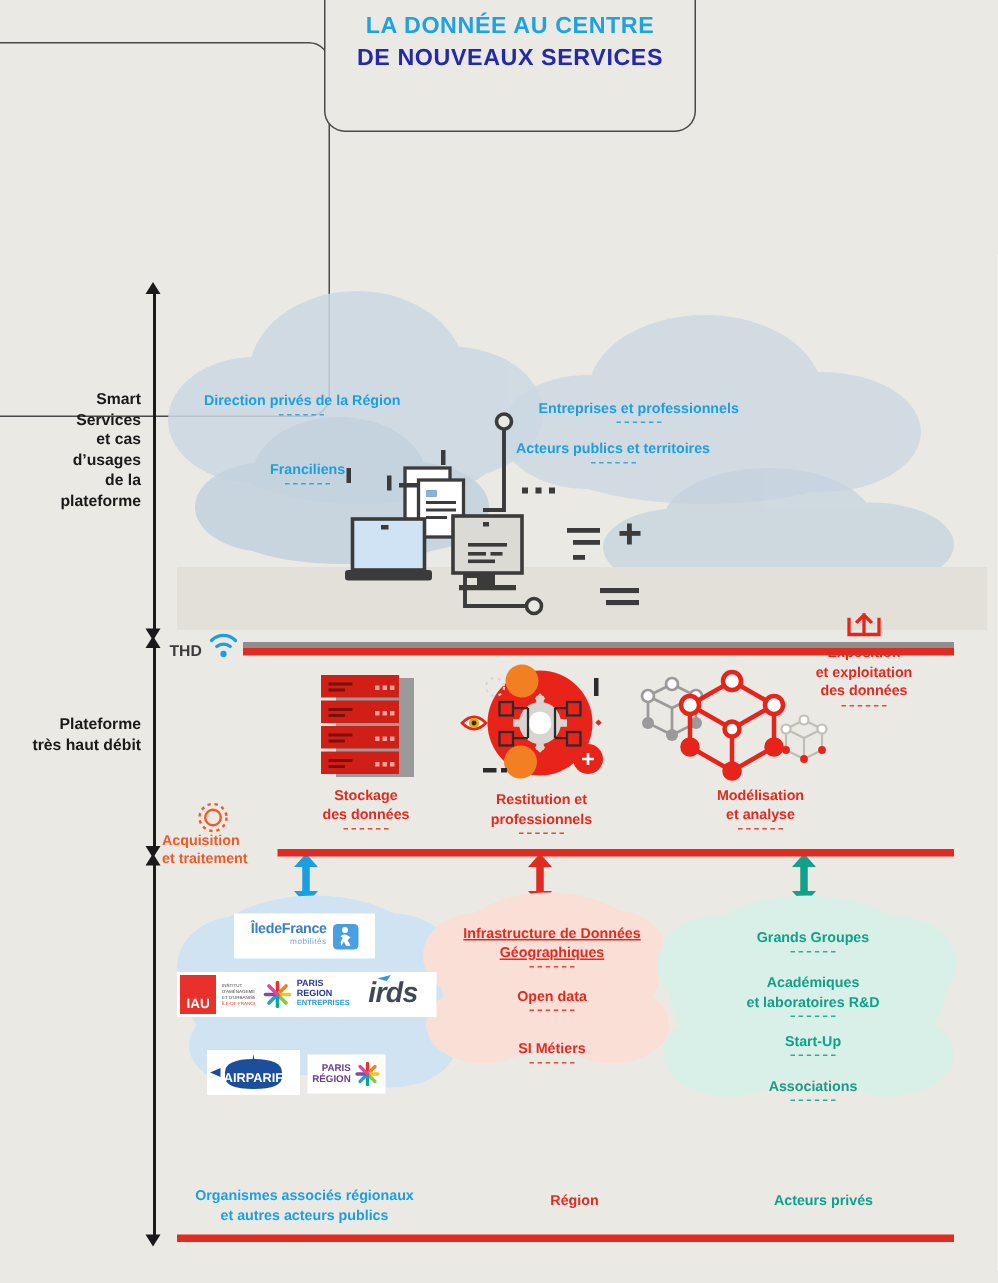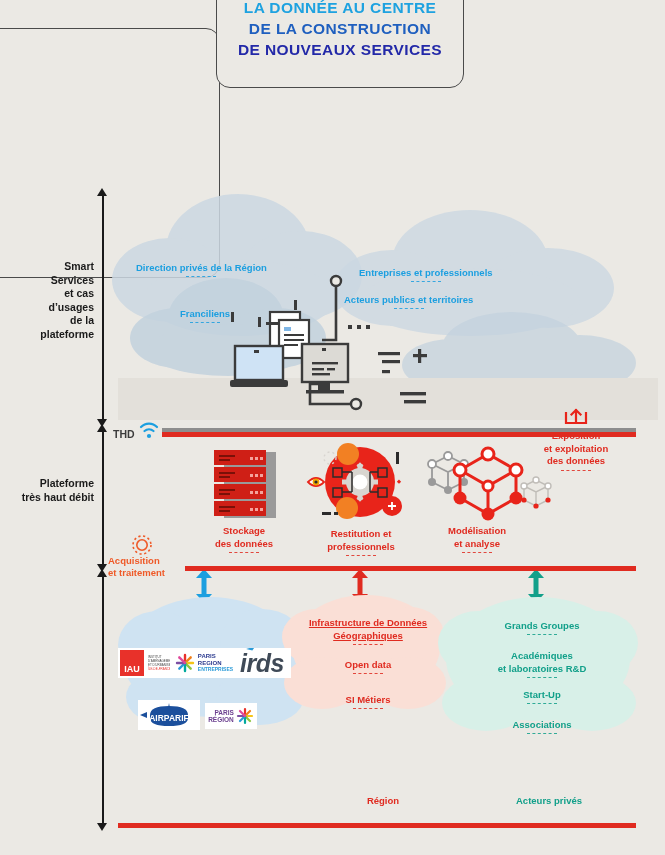--- a/index.html
+++ b/index.html
@@ -76,21 +76,20 @@
 </style>
 </head>
 <body>
 
 <div class="stage">
 
   <div class="outer-frame"></div>
 
   <div class="title-box">
     <div class="tl tl1">LA DONNÉE AU CENTRE</div>
-    <div class="tl tl2">DE LA CONSTRUCTION</div>
     <div class="tl tl3">DE NOUVEAUX SERVICES</div>
   </div>
 
   <div class="axis-arrow arw-up" style="top:188px;"></div>
   <div class="axis-line" style="top:195px; height:225px;"></div>
   <div class="axis-arrow arw-dn" style="top:419px;"></div>
 
   <div class="axis-arrow arw-up" style="top:424px;"></div>
   <div class="axis-line" style="top:431px; height:135px;"></div>
   <div class="axis-arrow arw-dn" style="top:564px;"></div>
@@ -363,21 +362,21 @@
         <circle cx="130" cy="46" r="3"></circle>
         <circle cx="106" cy="46" r="3"></circle>
     </g>
     <g fill="#e8241a">
       <circle cx="106" cy="60" r="2.6"></circle>
         <circle cx="118" cy="66" r="2.6"></circle>
         <circle cx="130" cy="60" r="2.6"></circle>
     </g>
   </svg>
 
-  <div class="lbl red" style="left:432px; top:524px; width:90px; line-height:13px;">
+  <div class="lbl red" style="left:462px; top:524px; width:90px; line-height:13px;">
     <span>Modélisation</span><br>
     <span>et analyse</span>
     <span class="dash"></span>
   </div>
 
   <svg style="position:absolute; left:562px; top:407px; width:28px; height:22px;">
     <g stroke="#e8241a" stroke-width="2.2" fill="none" stroke-linecap="square">
       <path d="M4 6 L4 16 L24 16 L24 6"></path>
       <path d="M14 15 L14 3 M9.5 7.5 L14 3 L18.5 7.5"></path>
     </g>
@@ -478,20 +477,33 @@
   </div>
   <div class="lbl teal" style="left:506px; top:689px; width:72px;">
     <span>Start-Up</span>
     <span class="dash"></span>
   </div>
   <div class="lbl teal" style="left:496px; top:719px; width:92px;">
     <span>Associations</span>
     <span class="dash"></span>
   </div>
 
+  <div class="logo-card" style="left:156px; top:609px; width:94px; height:30px;">
+    <div style="display:flex; align-items:center; gap:4px;">
+      <div style="text-align:right; line-height:9px;">
+        <div class="logo-txt" style="font-size:9.5px; color:#3b7fc4;">ÎledeFrance</div>
+        <div style="font-size:5.5px; color:#7aa8d4; letter-spacing:.3px;">mobilités</div>
+      </div>
+      <div style="width:17px; height:17px; background:#4a9fe0; border-radius:3px; position:relative;">
+        <div style="position:absolute; left:6px; top:2.5px; width:4px; height:4px; background:#fff; border-radius:50%;"></div>
+        <div style="position:absolute; left:5px; top:7px; width:7px; height:8px; background:#fff;
+                    clip-path:polygon(40% 0,100% 30%,70% 55%,100% 100%,55% 100%,35% 65%,10% 100%,0 70%,25% 35%,0 20%);"></div>
+      </div>
+    </div>
+  </div>
 
   <div class="logo-card" style="left:118px; top:648px; width:60px; height:30px; justify-content:flex-start;">
     <div style="width:24px; height:26px; background:#e8312a; display:flex; align-items:flex-end; justify-content:center; margin:2px;">
       <span style="color:#fff; font-size:9px; font-weight:bold; padding-bottom:2px;">IAU</span>
     </div>
     <div style="font-size:3px; color:#444; line-height:4px; padding-left:2px;">
       INSTITUT<br>D'AMÉNAGEMENT<br>ET D'URBANISME<br><span style="color:#e8312a;">ÎLE-DE-FRANCE</span>
     </div>
   </div>
 
@@ -512,21 +524,21 @@
     </svg>
     <div style="line-height:6.5px; padding-left:3px;">
       <div style="font-size:6px; font-weight:bold; color:#2b3a8f;">PARIS</div>
       <div style="font-size:6px; font-weight:bold; color:#2b3a8f;">REGION</div>
       <div style="font-size:5px; font-weight:bold; color:#2b9bd8;">ENTREPRISES</div>
     </div>
   </div>
 
   <div class="logo-card" style="left:233px; top:648px; width:58px; height:30px;">
     <div style="position:relative;">
-      <span style="font-size:25px; font-weight:bold; color:#3f4a57; font-style:italic; letter-spacing:-.5px;">irds</span>
+      <span style="font-size:19px; font-weight:bold; color:#3f4a57; font-style:italic; letter-spacing:-.5px;">irds</span>
       <span style="position:absolute; left:6px; top:-2px; width:9px; height:4px; background:#2b9bd8;
                    clip-path:polygon(0 60%,100% 0,70% 100%);"></span>
     </div>
   </div>
 
   <div class="logo-card" style="left:138px; top:700px; width:62px; height:30px;">
     <svg width="58" height="28" viewBox="0 0 58 28">
       <path d="M10 14 Q10 5 29 5 Q48 5 48 14 L48 17 Q48 25 29 25 Q10 25 10 17 Z" fill="#1b4f9c"></path>
       <path d="M29 2 L30.2 8 L27.8 8 Z" fill="#1b4f9c"></path>
       <text x="29" y="20" font-family="Liberation Sans, sans-serif" font-size="8.5" font-weight="bold" fill="#ffffff" text-anchor="middle">AIRPARIF</text>
@@ -548,18 +560,22 @@
           <path d="M0 0 L5 5" stroke="#8cc63f"></path>
           <path d="M0 0 L0 7" stroke="#00a99d"></path>
           <path d="M0 0 L-5 5" stroke="#2b9bd8"></path>
           <path d="M0 0 L-7 0" stroke="#7b4ea3"></path>
           <path d="M0 0 L-5 -5" stroke="#e0489b"></path>
         </g>
       </g>
     </svg>
   </div>
 
+  <div class="bottom-lbl blue" style="left:118px; top:792px; width:170px; line-height:12.5px;">
+    <span>Organismes associés régionaux</span><br>
+    <span>et autres acteurs publics</span>
+  </div>
   <div class="bottom-lbl red" style="left:353px; top:795px; width:60px;">Région</div>
   <div class="bottom-lbl teal" style="left:500px; top:795px; width:98px;">Acteurs privés</div>
 
   <div class="redbar" style="left:118px; top:823px; width:518px;"></div>
 
 </div>
 
 </body></html>

